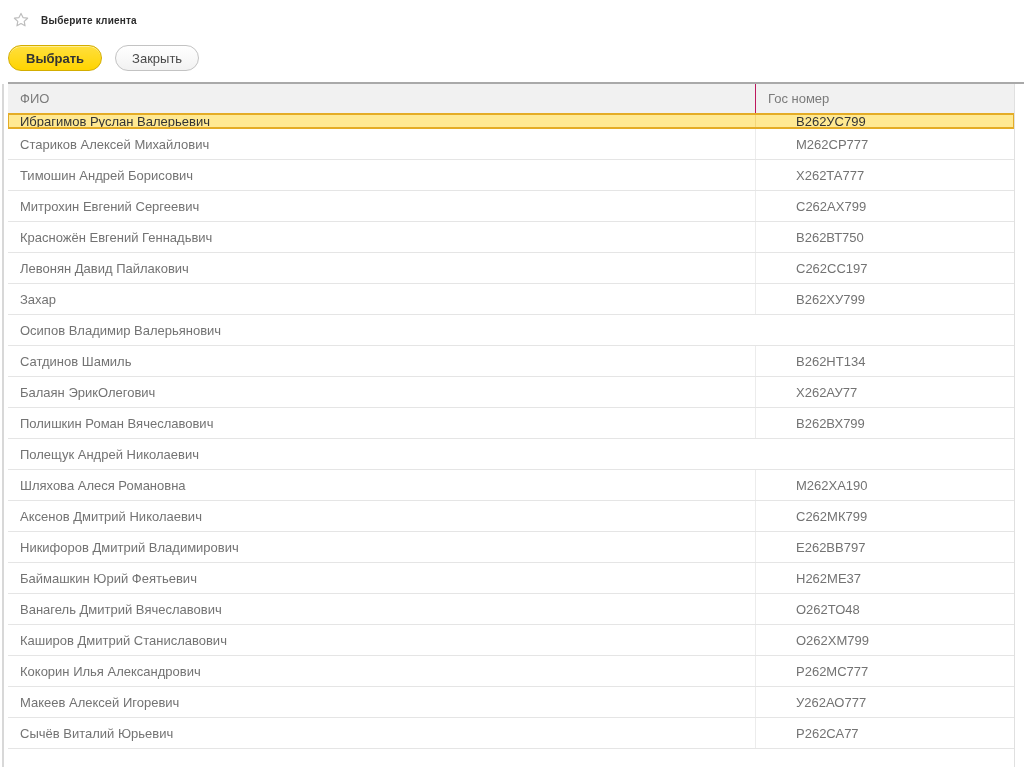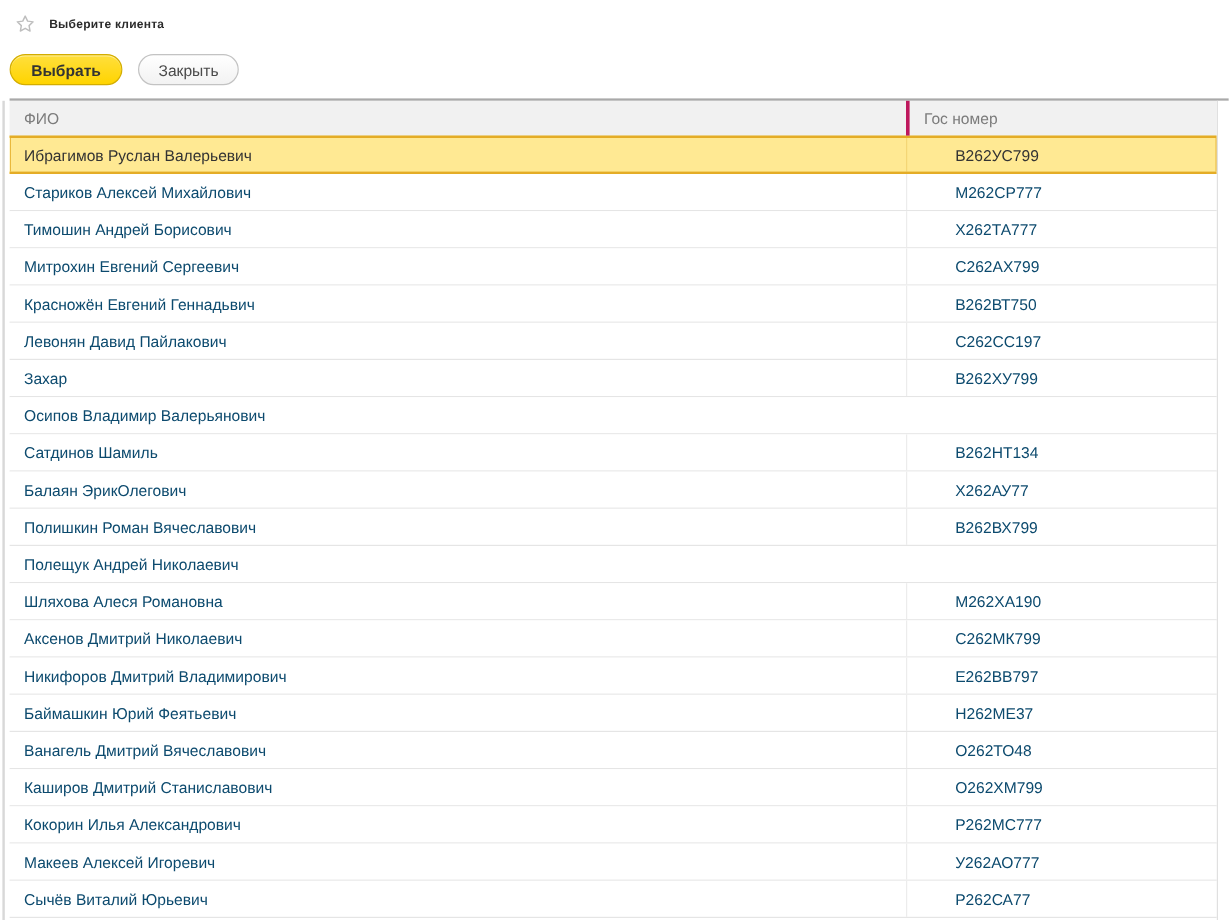--- a/index.html
+++ b/index.html
@@ -62,39 +62,39 @@
     display: flex; height: 30px;
     background: #f1f1f1;
     border-bottom: 1px solid #d2d2d2;
   }
   .th {
     font-size: 13px; color: #7b7b7b;
     display: flex; align-items: center;
     padding-left: 12px;
   }
   .col-fio { width: 747px; }
-  .col-gos { flex: 1; border-left: 3px solid #be185d; }
+  .col-gos { flex: 1; border-left: 1px solid #be185d; }
   .tbody .tr {
     display: flex; height: 31px;
     border-bottom: 1px solid #e5e5e5;
     background: #ffffff;
     cursor: pointer;
   }
   .td {
-    font-size: 13px; color: #0c4a6e;
+    font-size: 13px; color: #737373;
     display: flex; align-items: center;
     padding-left: 12px;
     white-space: nowrap; overflow: hidden;
   }
   .tbody .td.col-gos { border-left: 1px solid #ececec; padding-left: 40px; }
   .tr.selected {
     background: #ffe993;
     border-top: 2px solid #e4ac26;
     border-bottom: 2px solid #e4ac26;
-    height: 32px;
+    height: 16px;
     margin-top: -1px;
     box-shadow: inset 1px 0 0 #e4ac26, inset -1px 0 0 #e4ac26;
   }
   .tr.selected .td { color: #333333; }
   .tr.selected .td.col-gos { border-left: 1px solid rgba(210,160,30,.25); }
   
   .scroll-gutter {
     width: 10px; background: #ffffff;
     border-left: 1px solid #e0e0e0;
   }

